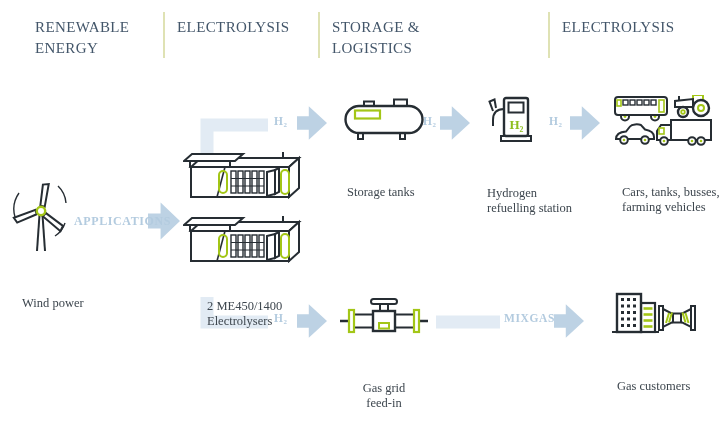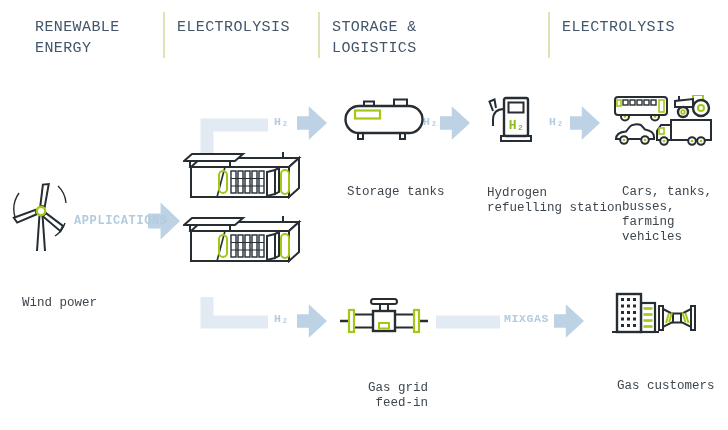--- a/index.html
+++ b/index.html
@@ -1,17 +1,17 @@
 <!DOCTYPE html>
 <html><head>
 <meta charset="utf-8">
 <style>
   html,body{margin:0;padding:0;background:#fff;}
   .diagram{position:relative;width:728px;height:430px;background:#ffffff;overflow:hidden;
-           font-family:Liberation Mono, monospace;}
+           font-family:Liberation Serif, serif;}
   .abs{position:absolute;}
   .hdr{position:absolute;top:17px;font-size:15px;line-height:21px;color:#43566a;
        letter-spacing:.4px;font-weight:500;white-space:pre-line;}
   .sep{position:absolute;top:12px;width:2px;height:46px;background:#dfe2b4;}
   .flow-label{position:absolute;font-size:11.5px;font-weight:bold;color:#b3cbdf;letter-spacing:.6px;}
   .node-label{position:absolute;font-size:12.5px;line-height:15px;color:#3d464e;margin-top:36px;}
   svg{display:block;}
   .lines{position:absolute;left:0;top:0;}
 </style>
 </head>
@@ -117,20 +117,21 @@
       <rect x="76" y="20" width="5" height="22"></rect>
       <path d="M48,27.5 H81 M48,35 H81" fill="none" stroke-width="1"></path>
     </g>
     <g stroke="#262d33" stroke-width="2" fill="#ffffff">
       <polygon points="84,21 92,19 92,43 84,45"></polygon>
       <polygon points="92,19 96,17 96,41 92,43"></polygon>
     </g>
     <rect x="36" y="20" width="8" height="22" rx="4" fill="none" stroke="#a3c617" stroke-width="2"></rect>
     <rect x="98" y="19" width="8" height="24" rx="4" fill="none" stroke="#a3c617" stroke-width="2"></rect>
   </svg>
+  <div class="node-label" style="left:207px;top:263px"><span>2 ME450/1400</span><br><span>Electrolysers</span></div>
 
   <svg class="abs" style="left:343px;top:98px" width="86" height="44" viewBox="0 0 86 44">
     <g stroke="#262d33" fill="#ffffff">
       <rect x="21" y="3.5" width="10" height="5" stroke-width="2"></rect>
       <rect x="51" y="1.5" width="13" height="7" stroke-width="2"></rect>
       <rect x="15" y="35" width="5" height="6" stroke-width="2"></rect>
       <rect x="57" y="35" width="5" height="6" stroke-width="2"></rect>
       <rect x="2.5" y="8" width="77" height="27" rx="13.5" stroke-width="2.4"></rect>
     </g>
     <rect x="12" y="12.5" width="25" height="8" fill="none" stroke="#a3c617" stroke-width="2.2"></rect>
@@ -202,21 +203,21 @@
       <rect x="14" y="18.5" width="19" height="13" stroke-width="2"></rect>
       <rect x="55" y="18.5" width="19" height="13" stroke-width="2"></rect>
       <rect x="40" y="7" width="8" height="8" stroke-width="2"></rect>
       <rect x="31" y="3" width="26" height="5" rx="2.5" stroke-width="2"></rect>
       <rect x="33" y="15" width="22" height="20" stroke-width="2.4"></rect>
     </g>
     <rect x="9" y="14" width="5" height="22" fill="#fff" stroke="#a3c617" stroke-width="2.2"></rect>
     <rect x="74" y="14" width="5" height="22" fill="#fff" stroke="#a3c617" stroke-width="2.2"></rect>
     <rect x="39" y="27" width="10" height="5.5" fill="none" stroke="#a3c617" stroke-width="2"></rect>
   </svg>
-  <div class="node-label" style="left:340px;top:345px;width:88px;text-align:right"><span>Gas grid</span><br><span>feed-in</span></div>
+  <div class="node-label" style="left:340px;top:345px;width:88px;text-align:center"><span>Gas grid</span><br><span>feed-in</span></div>
 
   <svg class="abs" style="left:607px;top:292px" width="90" height="48" viewBox="0 0 90 48">
     <g>
       <rect x="34" y="11" width="14" height="29" fill="#fff" stroke="#262d33" stroke-width="2.2"></rect>
       <rect x="10" y="2" width="24" height="38" fill="#fff" stroke="#262d33" stroke-width="2.4"></rect>
       <g fill="#262d33">
         <rect x="14" y="6" width="3" height="3"></rect>
           <rect x="20" y="6" width="3" height="3"></rect>
           <rect x="26" y="6" width="3" height="3"></rect>
         <rect x="14" y="12.5" width="3" height="3"></rect>

